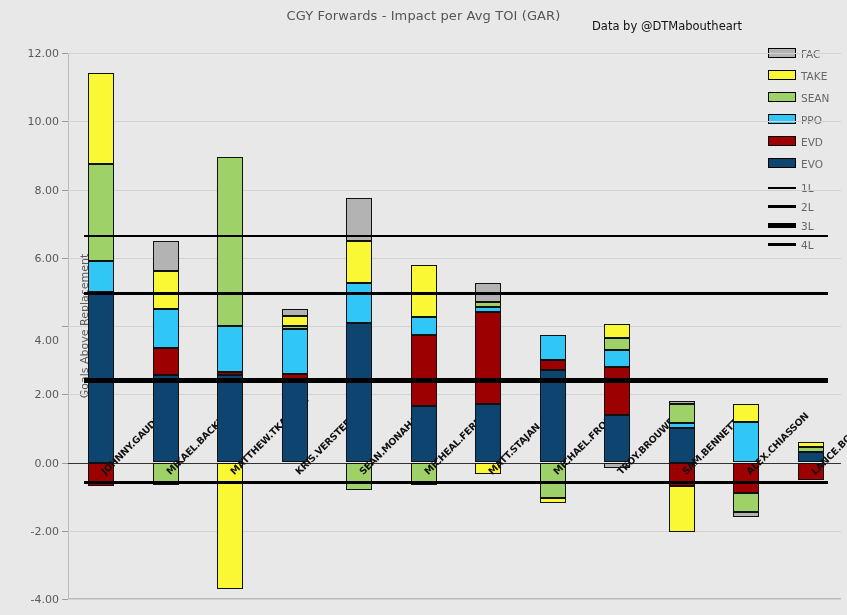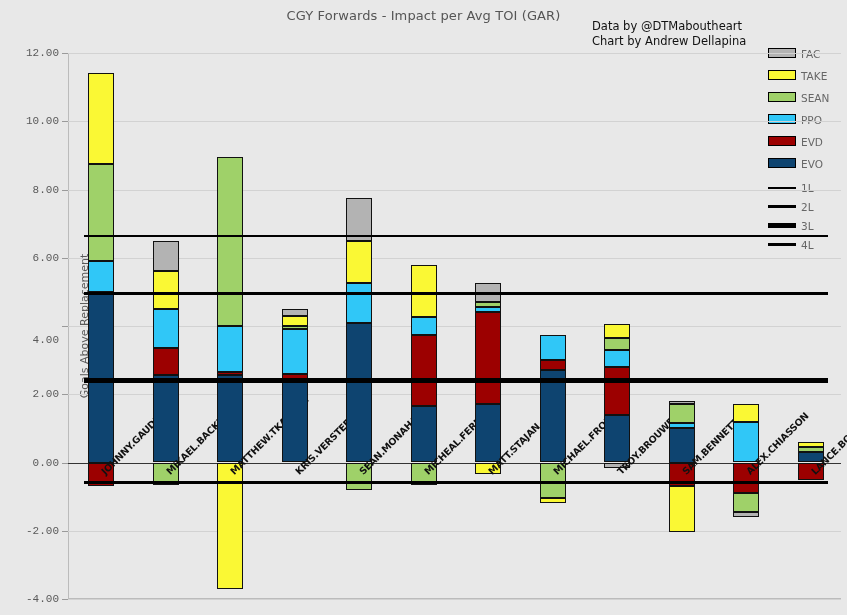--- a/index.html
+++ b/index.html
@@ -60,21 +60,20 @@
     position:absolute; left:0; width:100%; height:1px;
     background:#d2d2d2;
   }
   .tick-mark {
     position:absolute; left:-6px; width:6px; height:1px; background:#9a9a9a;
   }
   .ytick-label {
     position:absolute; right:100%; margin-right:9px;
     font-size:11px; color:#595959; white-space:nowrap;
     transform:translateY(-50%);
-    font-family:Liberation Mono, monospace;
   }
   .axis-label {
     position:absolute;
     left:-56px; top:50%;
     transform: translateY(-50%) rotate(-90deg);
     transform-origin:center center;
     font-size:11px; color:#595959; white-space:nowrap;
   }
   .zero-line {
     position:absolute; left:0; width:100%; height:1px; background:#333;
@@ -100,21 +99,20 @@
 </style>
 </head>
 <body>
 
 <div id="root">
 
   <div class="chart-title">CGY Forwards - Impact per Avg TOI (GAR)</div>
 
   <div class="credits">
     <div>Data by @DTMaboutheart</div>
-    <div>Chart by Andrew Dellapina</div>
   </div>
 
   <div class="legend" id="legend-swatches">
       <div class="legend-row">
         <span class="legend-swatch" style="background: rgb(179, 179, 179);"></span>
         <span class="legend-label">FAC</span>
       </div>
       <div class="legend-row">
         <span class="legend-swatch" style="background: rgb(250, 248, 52);"></span>
         <span class="legend-label">TAKE</span>

